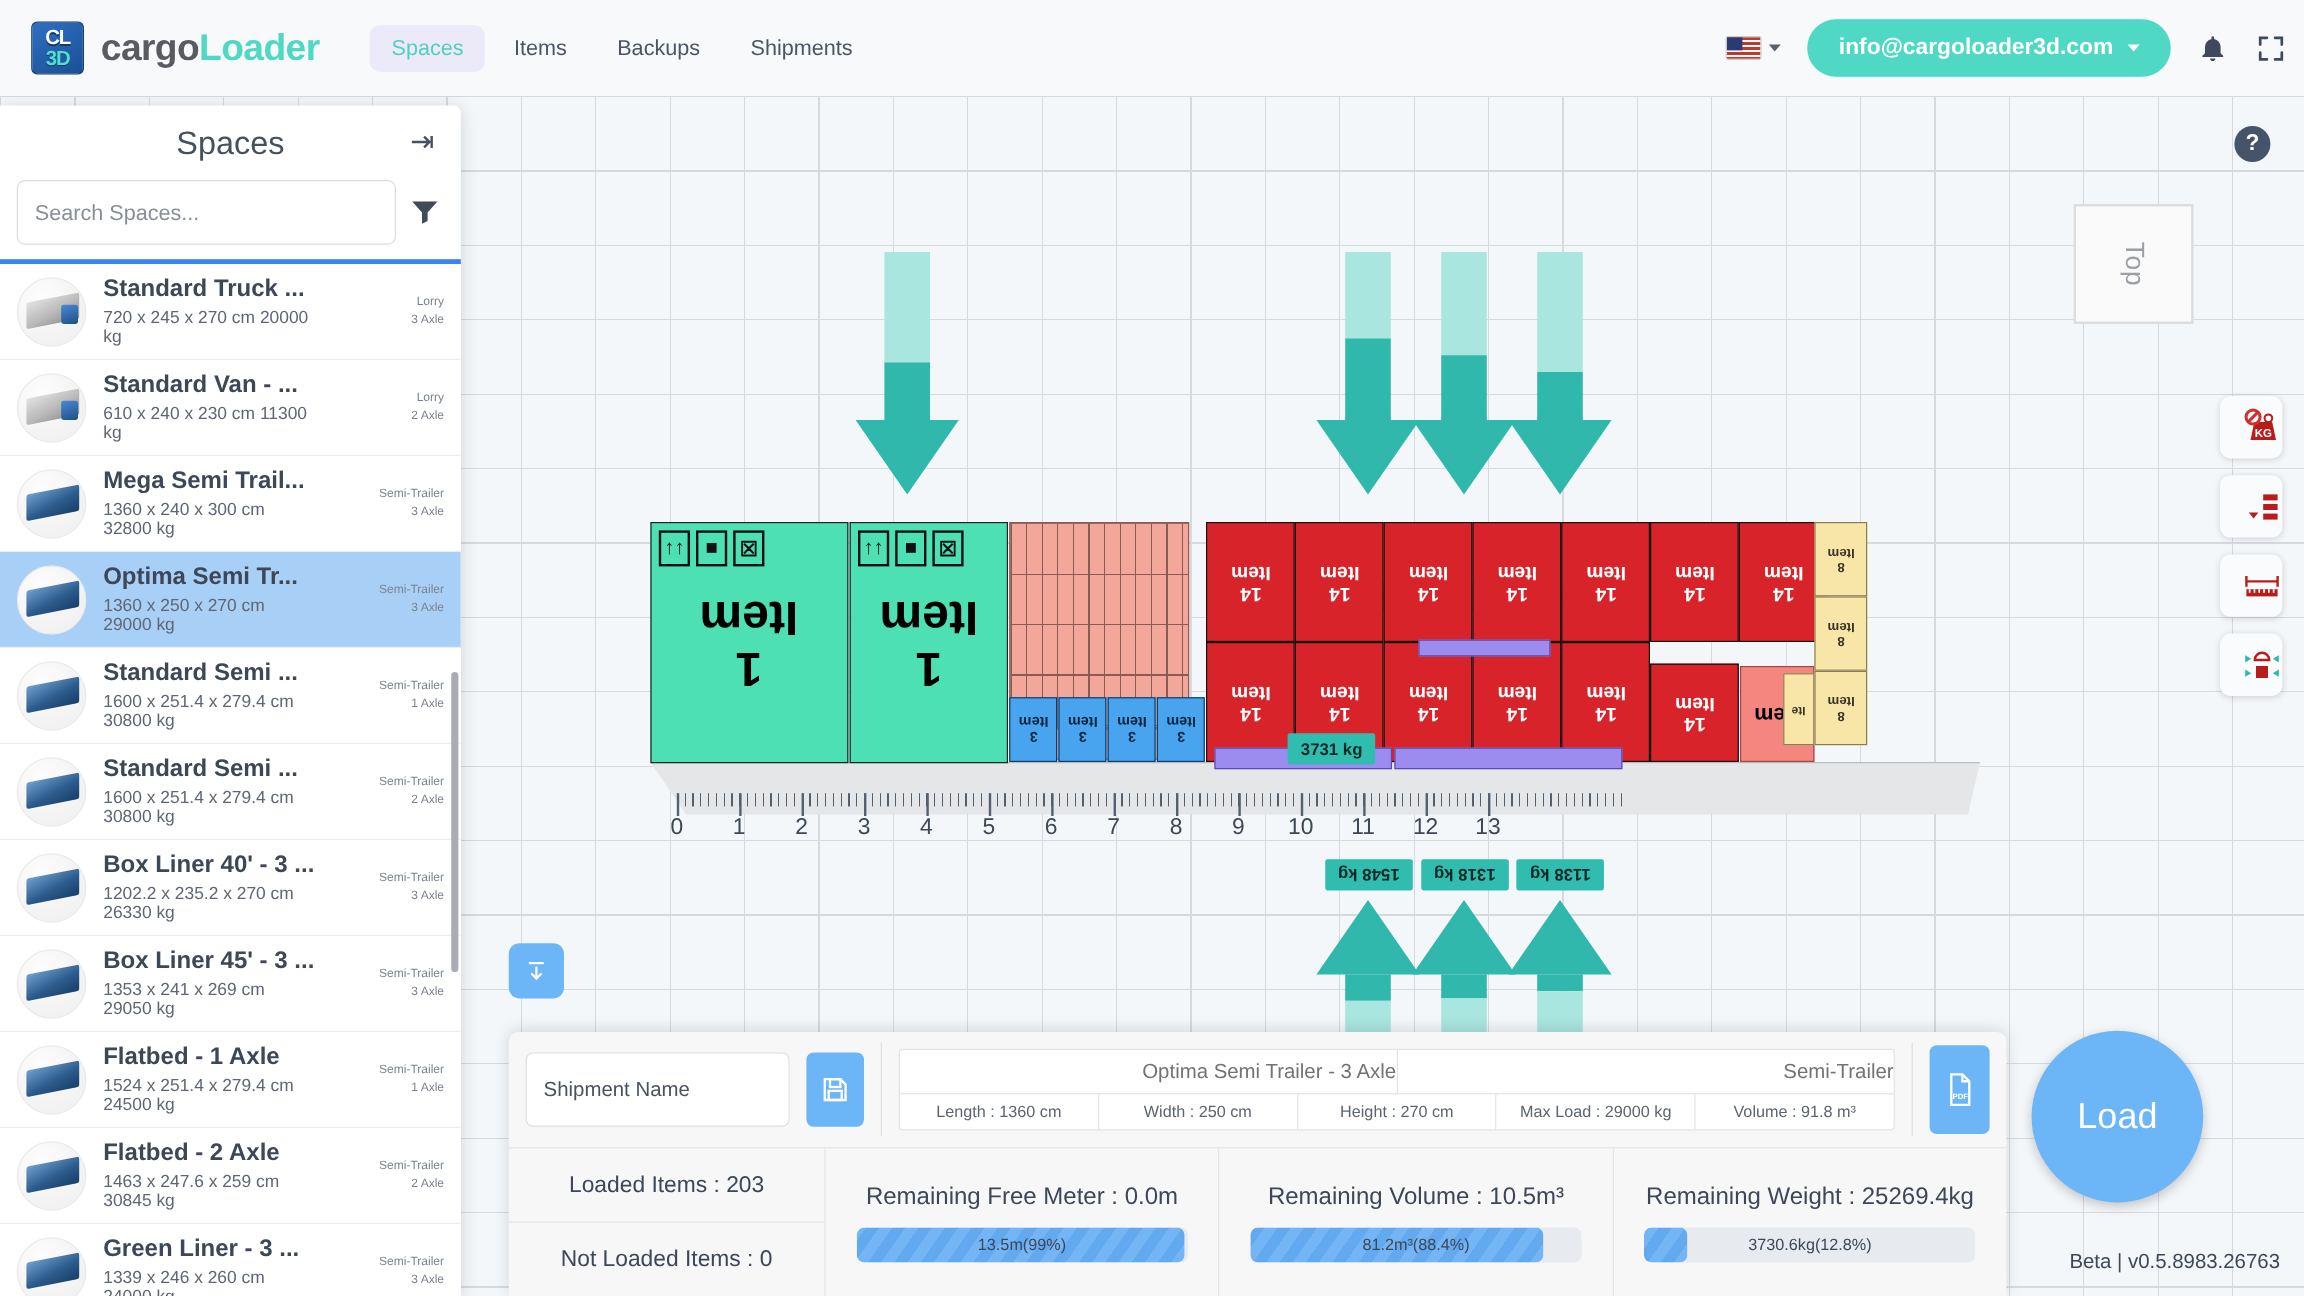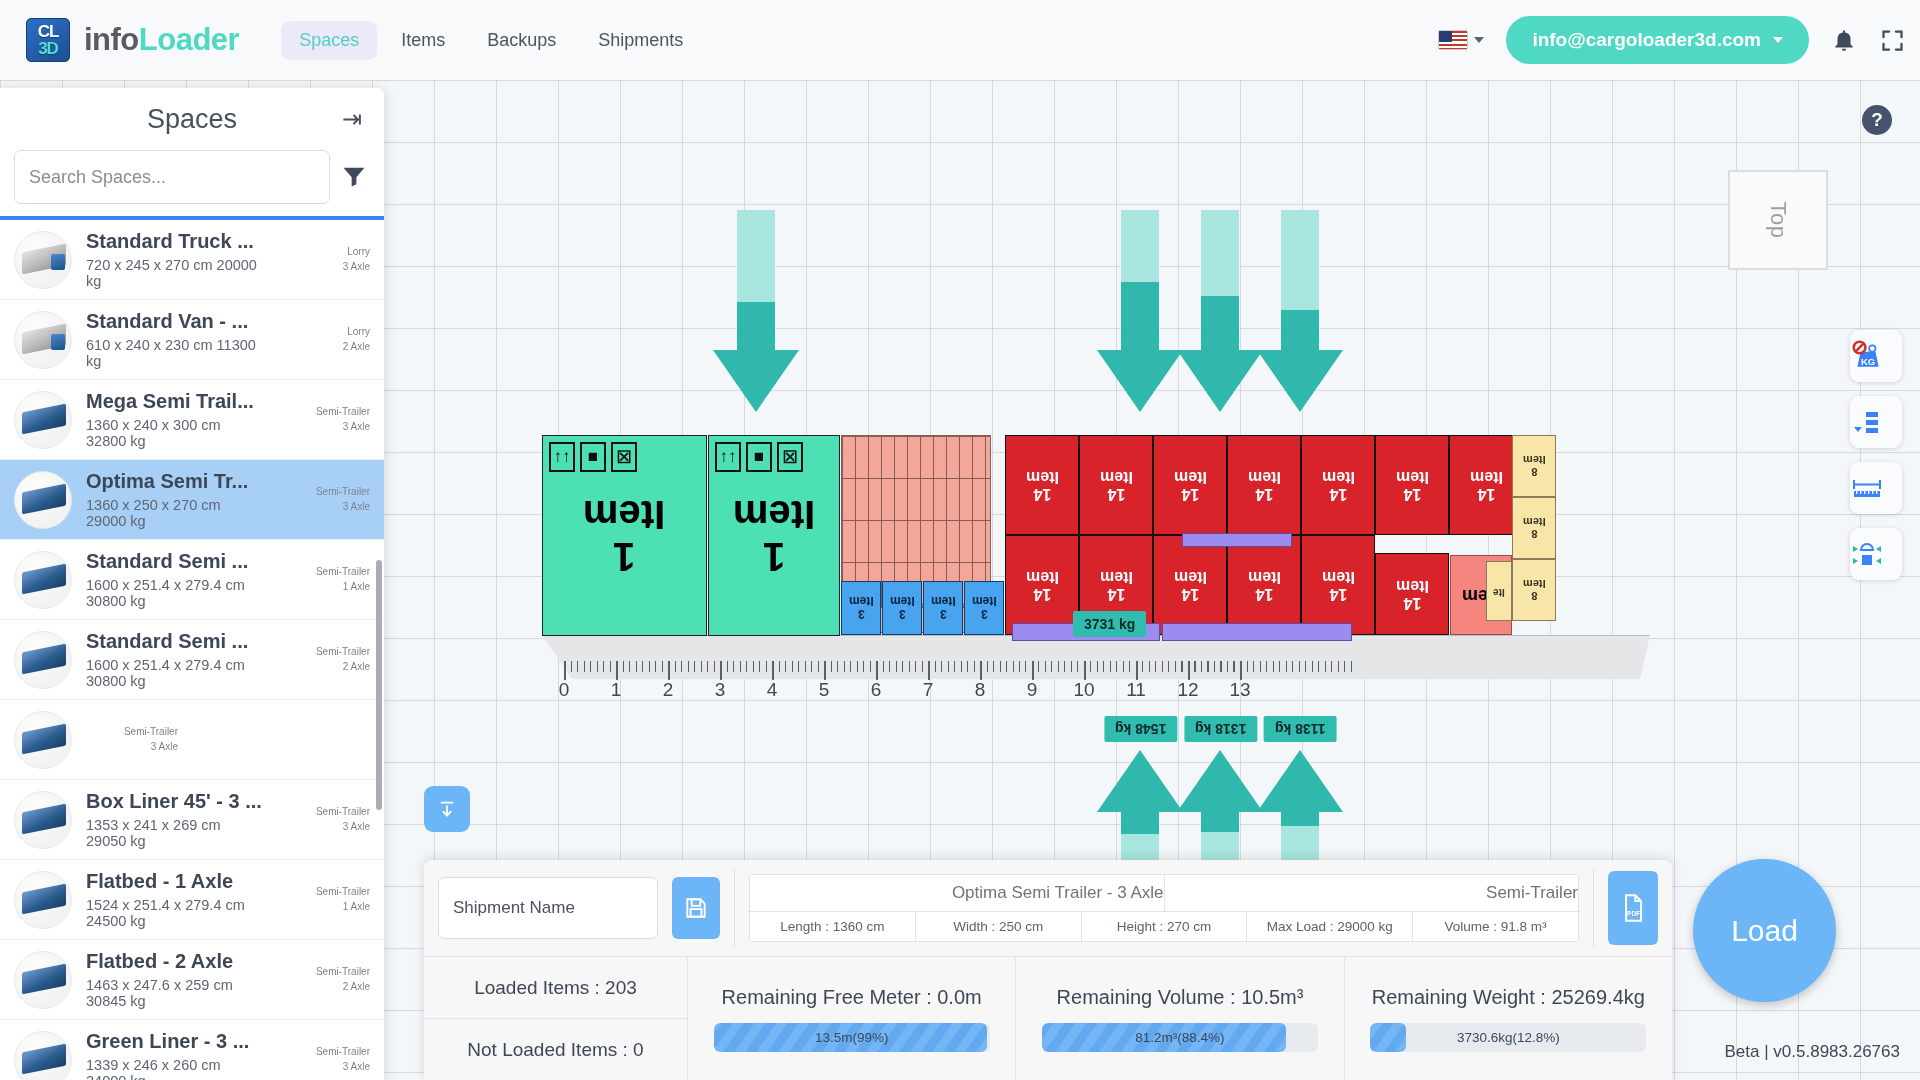--- a/index.html
+++ b/index.html
@@ -130,21 +130,21 @@
     border: 2px solid #dddddd; background: #fafafa; z-index: 30; cursor: pointer;
     display: flex; align-items: center; justify-content: center;
   }
   .viewcube span { transform: rotate(90deg); font-size: 22px; color: #9aa0a6; letter-spacing: .5px; }
   .tool-col {
     position: absolute; right: 18px; top: 330px; display: flex; flex-direction: column; gap: 14px; z-index: 30;
   }
   .tool-btn {
     width: 52px; height: 52px; background: #fafbfc; border-radius: 9px;
     box-shadow: 0 1px 5px rgba(0,0,0,.14); display: flex; align-items: center;
-    justify-content: flex-start; cursor: pointer; color: #3b82f6;
+    justify-content: flex-end; cursor: pointer; color: #b91c1c;
   }
   .load-btn {
     position: absolute; right: 84px; bottom: 78px; width: 143px; height: 143px; border-radius: 50%;
     background: #6cb6f7; box-shadow: 0 3px 10px rgba(0,0,0,.22); color: #fff;
     display: flex; align-items: center; justify-content: center; font-size: 30px; cursor: pointer; z-index: 45;
   }
   .version { position: absolute; right: 20px; bottom: 18px; font-size: 17px; color: #3d4757; z-index: 45; margin-left: 28px; }
 
   .collapse-down {
     position: absolute; left: 424px; bottom: 248px; width: 46px; height: 46px; border-radius: 9px;
@@ -232,21 +232,21 @@
               font-size: 13.5px; color: #3d4757; }
 </style>
 </head>
 <body>
 
 <div class="header">
   <div class="logo-box">
     <div class="l1">CL</div>
     <div class="l2">3D</div>
   </div>
-  <div class="brand"><span>info</span><span class="accent">Loader</span></div>
+  <div class="brand"><span>cargo</span><span class="accent">Loader</span></div>
 
   <div class="nav">
     <div class="nav-item active">Spaces</div>
     <div class="nav-item">Items</div>
     <div class="nav-item">Backups</div>
     <div class="nav-item">Shipments</div>
   </div>
 
   <div class="header-right">
     <div class="lang-sel">
@@ -544,20 +544,24 @@
       </div>
       <div class="space-meta">
         <div>Semi-Trailer</div>
         <div>2 Axle</div>
       </div>
     </div>
     <div class="space-item">
       <div class="space-thumb">
           <div class="truck"></div>
         </div>
+      <div class="space-info">
+        <div class="space-name">Box Liner 40' - 3 ...</div>
+        <div class="space-dims">1202.2 x 235.2 x 270 cm 26330 kg</div>
+      </div>
       <div class="space-meta">
         <div>Semi-Trailer</div>
         <div>3 Axle</div>
       </div>
     </div>
     <div class="space-item">
       <div class="space-thumb">
           <div class="truck"></div>
         </div>
       <div class="space-info">

